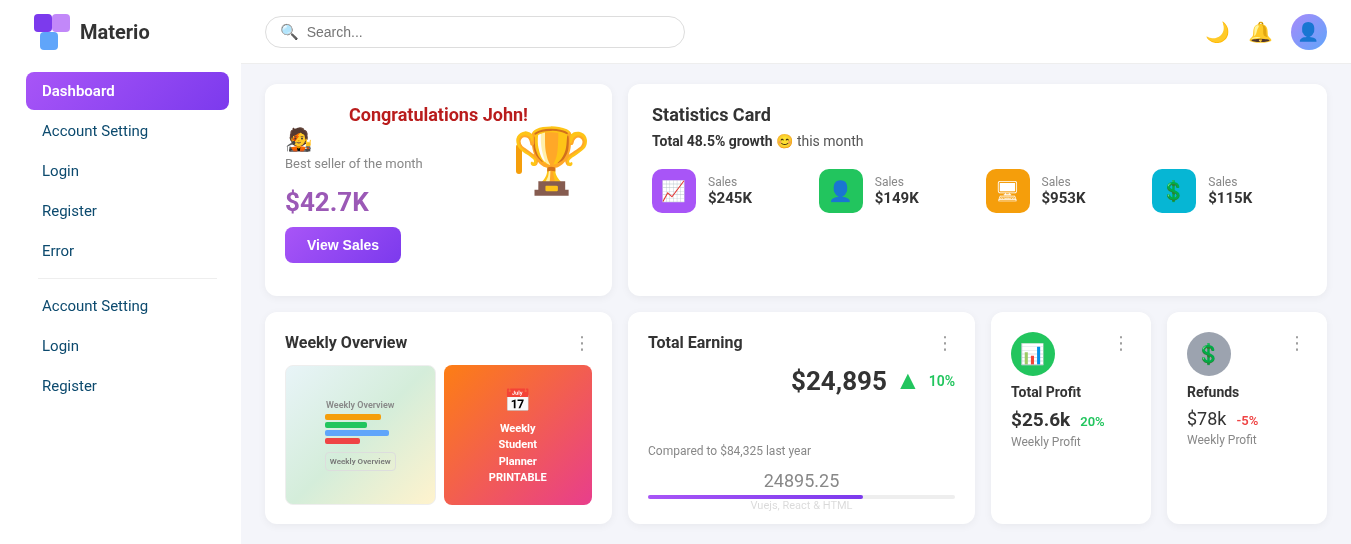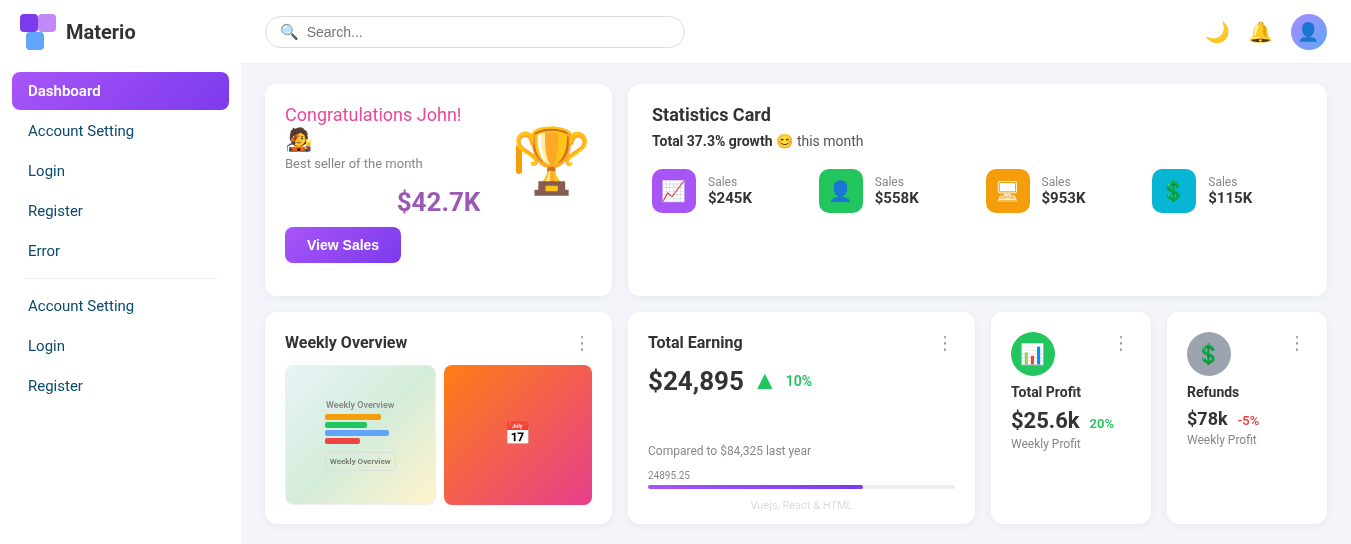--- a/index.html
+++ b/index.html
@@ -13,20 +13,21 @@
 
     
     .sidebar {
       width: 241px;
       background: #fff;
       height: 100%;
       display: flex;
       flex-direction: column;
       padding-top: 0;
       flex-shrink: 0;
+      padding-left: 14px;
     }
     .sidebar-logo {
       display: flex;
       align-items: center;
       gap: 10px;
       padding: 16px 20px;
       height: 64px;
     }
     .logo-icon {
       width: 36px;
@@ -144,38 +145,38 @@
 
     
     .congrats-card {
       grid-column: 1;
       grid-row: 1;
       position: relative;
       overflow: hidden;
     }
     .congrats-title {
       font-size: 18px;
-      font-weight: 400;
-      color: #ec4899;
+      font-weight: 700;
+      color: #b91c1c;
+      text-align: center;
     }
     .congrats-emoji {
       font-size: 22px;
       margin-top: 2px;
     }
     .congrats-subtitle {
       font-size: 13px;
       color: #888;
       margin-top: 4px;
     }
     .congrats-amount {
       font-size: 26px;
       font-weight: 700;
       color: #9b59b6;
       margin-top: 16px;
-      text-align: center;
     }
     .congrats-badge {
       position: absolute;
       right: 90px;
       top: 60px;
       width: 6px;
       height: 30px;
       background: #f59e0b;
       border-radius: 3px;
     }
@@ -306,42 +307,43 @@
       grid-row: 2;
     }
     .earning-amount {
       font-size: 26px;
       font-weight: 700;
       color: #333;
       display: flex;
       align-items: center;
       gap: 8px;
       margin: 8px 0 4px;
+      justify-content: flex-end;
     }
     .earning-percent {
       font-size: 14px;
       color: #22c55e;
       font-weight: 600;
     }
     .earning-arrow {
       color: #22c55e;
     }
     .earning-compare {
       font-size: 12px;
       color: #888;
       margin-bottom: 12px;
       margin-top: 48px;
     }
     .earning-bar-container {
       margin-top: 8px;
     }
     .earning-bar-value {
-      font-size: 10px;
+      font-size: 18px;
       color: #888;
-      text-align: left;
+      text-align: center;
       margin-bottom: 4px;
     }
     .earning-bar {
       height: 4px;
       background: #eee;
       border-radius: 2px;
       position: relative;
     }
     .earning-bar-fill {
       height: 100%;
@@ -377,21 +379,21 @@
       color: #fff;
       margin-bottom: 8px;
     }
     .profit-title {
       font-size: 14px;
       font-weight: 700;
       color: #333;
       margin-bottom: 8px;
     }
     .profit-amount {
-      font-size: 22px;
+      font-size: 19px;
       font-weight: 700;
       color: #333;
       display: inline;
       text-align: right;
     }
     .profit-percent {
       font-size: 13px;
       font-weight: 600;
       color: #22c55e;
       margin-left: 6px;
@@ -420,21 +422,21 @@
       margin-bottom: 8px;
     }
     .refunds-title {
       font-size: 14px;
       font-weight: 700;
       color: #333;
       margin-bottom: 8px;
     }
     .refunds-amount {
       font-size: 18px;
-      font-weight: 700;
+      font-weight: 400;
       color: #333;
       display: inline;
     }
     .refunds-percent {
       font-size: 13px;
       font-weight: 600;
       color: #ef4444;
       margin-left: 6px;
     }
     .refunds-label {
@@ -514,37 +516,37 @@
       <div class="congrats-subtitle">Best seller of the month</div>
       <div class="congrats-amount">$42.7K</div>
       <div class="congrats-badge"></div>
       <div class="trophy-icon">🏆</div>
       <button class="view-sales-btn">View Sales</button>
     </div>
 
     <div class="card stats-card">
       <div class="stats-title">Statistics Card</div>
       <div class="stats-growth">
-        <strong>Total 37.3% growth</strong>
+        <strong>Total 48.5% growth</strong>
         <span>😊</span>
         <span>this month</span>
       </div>
       <div class="stats-grid">
         <div class="stat-item">
           <div class="stat-icon" style="background:#a855f7;">📈</div>
           <div>
             <div class="stat-label">Sales</div>
             <div class="stat-value">$245K</div>
           </div>
         </div>
         <div class="stat-item">
           <div class="stat-icon" style="background:#22c55e;">👤</div>
           <div>
             <div class="stat-label">Sales</div>
-            <div class="stat-value">$558K</div>
+            <div class="stat-value">$149K</div>
           </div>
         </div>
         <div class="stat-item">
           <div class="stat-icon" style="background:#f59e0b;">🖥</div>
           <div>
             <div class="stat-label">Sales</div>
             <div class="stat-value">$953K</div>
           </div>
         </div>
         <div class="stat-item">
@@ -573,20 +575,21 @@
               <div style="height:6px;background:#ef4444;border-radius:2px;width:50%;"></div>
             </div>
             <div style="margin-top:8px;border:1px solid #ddd;border-radius:4px;padding:4px;font-size:8px;color:#777;">
               Weekly Overview
             </div>
           </div>
         </div>
         <div class="weekly-img img-orange">
           <div style="padding:12px;text-align:center;line-height:1.5;">
             <div style="font-size:22px;margin-bottom:4px;">📅</div>
+            <div style="font-size:11px;font-weight:700;color:#fff;">Weekly<br>Student<br>Planner<br>PRINTABLE</div>
           </div>
         </div>
       </div>
     </div>
 
     <div class="card total-earning-card" style="position:relative;">
       <div class="card-header">
         <span class="card-title">Total Earning</span>
         <span class="card-menu">⋮</span>
       </div>

